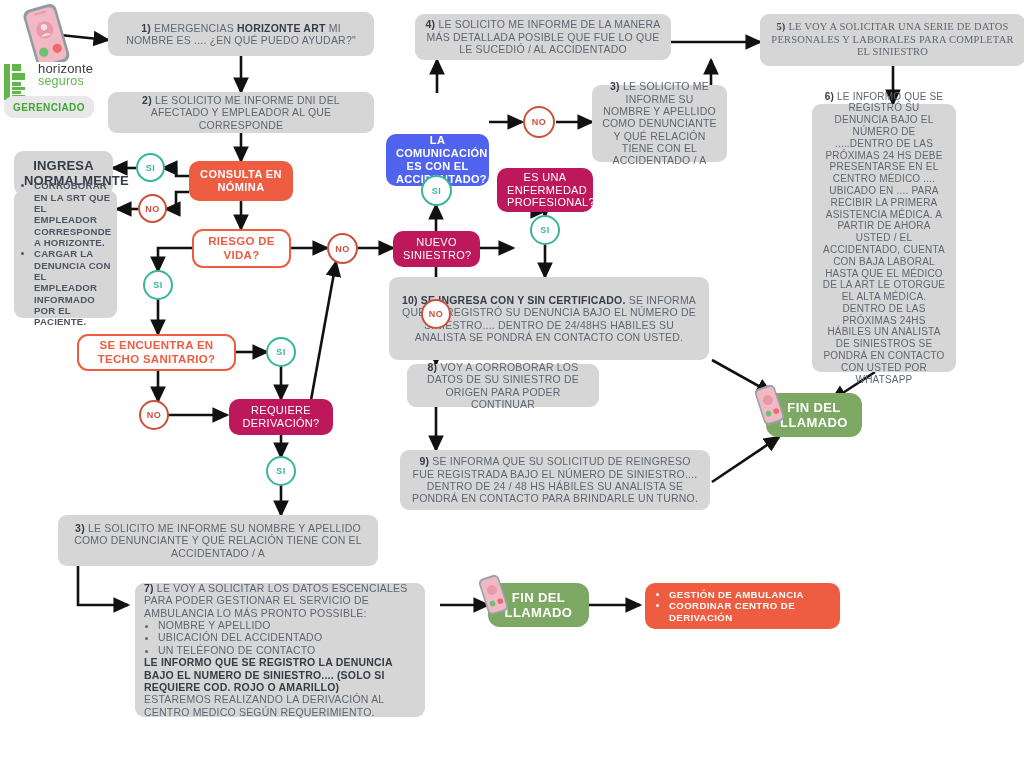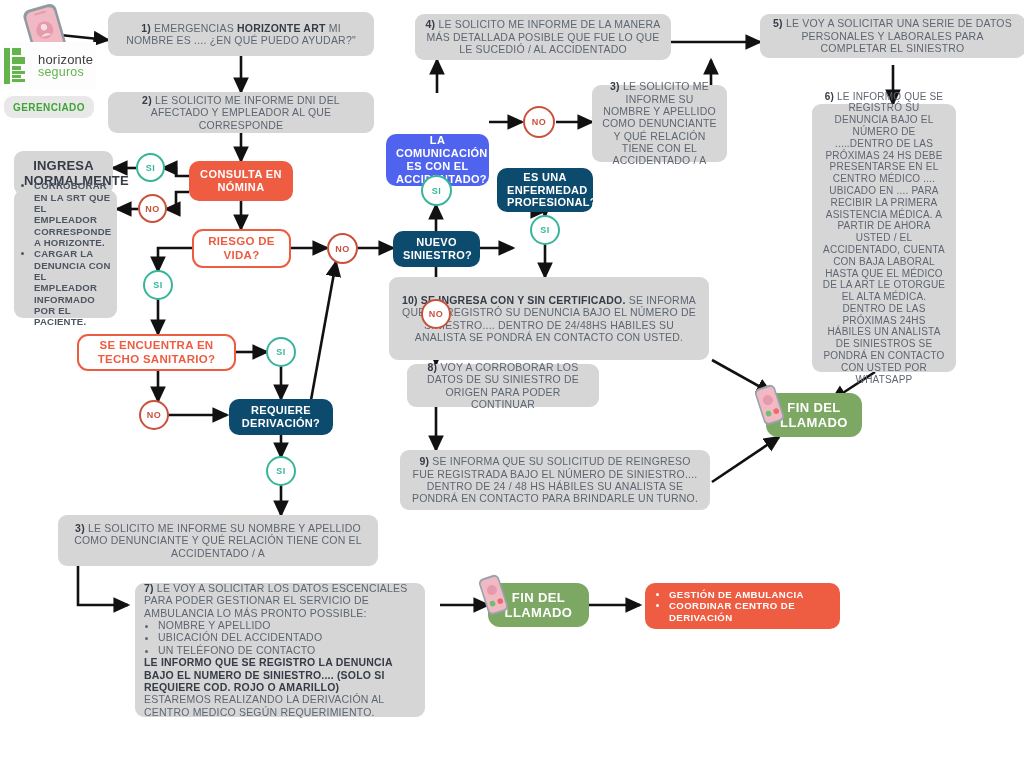--- a/index.html
+++ b/index.html
@@ -51,23 +51,23 @@
     border: 2px solid #ee5c42;
     color: #ee5c42;
     font-weight: bold;
     font-size: 11.5px;
     padding: 8px 10px;
     border-radius: 11px;
     letter-spacing: .3px;
   }
   
   .navy {
-    background: #0c4a6e;
+    background: #be185d;
     color: #ffffff;
-    font-weight: bold;
+    font-weight: normal;
     font-size: 11px;
     padding: 8px 10px;
     border-radius: 10px;
     letter-spacing: .3px;
   }
   
   .blue {
     background: #4f63ef;
     color: #ffffff;
     font-weight: bold;
@@ -110,22 +110,22 @@
   }
   .grey li { margin: 0 0 0 0; }
   .leftalign { text-align: left; }
 
   .orange ul { margin:0; padding-left: 14px; text-align:left; }
   .orange li { margin: 0; }
 
   
   #logo-wrap { position: absolute; left: 2px; top: 2px; width: 104px; height: 120px; }
   #logo-card {
-    position: absolute; left: 0; top: 40px; width: 94px; height: 48px;
-    background: #fdfdfd; display: flex; align-items: center;
+    position: absolute; left: 0; top: 60px; width: 94px; height: 48px;
+    background: #fdfdfd; display: flex; align-items: flex-start;
   }
   #logo-bars { width: 32px; height: 40px; position: relative; margin-left: 2px; }
   #logo-bars i {
     position: absolute; background: #63b54b; display:block;
   }
   #logo-text { margin-left: 2px; line-height: 1; }
   #logo-text .t1 { font-size: 13px; color: #3c3c3c; font-weight: normal; letter-spacing:.2px;}
   #logo-text .t2 { font-size: 12.5px; color: #63b54b; letter-spacing:.2px;}
   #gerenciado {
     position: absolute; left: 2px; top: 94px; width: 90px; height: 22px;
@@ -315,21 +315,21 @@
   </div>
 
   <div class="node grey" style="left:415px;top:14px;width:256px;height:46px;">
     <div><b>4)</b><span> LE SOLICITO ME INFORME DE LA MANERA MÁS DETALLADA POSIBLE QUE FUE LO QUE LE SUCEDIÓ / AL ACCIDENTADO</span></div>
   </div>
 
   <div class="node grey" style="left:592px;top:85px;width:135px;height:77px;">
     <div><b>3)</b><span> LE SOLICITO ME INFORME SU NOMBRE Y APELLIDO COMO DENUNCIANTE Y QUÉ RELACIÓN TIENE CON EL ACCIDENTADO / A</span></div>
   </div>
 
-  <div class="node grey" style="left:760px;top:14px;width:265px;height:44px;">
+  <div class="node grey" style="left:760px;top:14px;width:265px;height:52px;font-family:Liberation Serif, serif;">
     <div><b>5)</b><span> LE VOY A SOLICITAR UNA SERIE DE DATOS PERSONALES Y LABORALES PARA COMPLETAR EL SINIESTRO</span></div>
   </div>
 
   <div class="node grey" style="left:812px;top:104px;width:144px;height:268px;font-size:10px;">
     <div><b>6)</b><span> LE INFORMO QUE SE REGISTRÓ SU DENUNCIA BAJO EL NÚMERO DE .....DENTRO DE LAS PRÓXIMAS 24 HS DEBE PRESENTARSE EN EL CENTRO MÉDICO .... UBICADO EN .... PARA RECIBIR LA PRIMERA ASISTENCIA MÉDICA. A PARTIR DE AHORA USTED / EL ACCIDENTADO, CUENTA CON BAJA LABORAL HASTA QUE EL MÉDICO DE LA ART LE OTORGUE EL ALTA MÉDICA. DENTRO DE LAS PRÓXIMAS 24HS HÁBILES UN ANALISTA DE SINIESTROS SE PONDRÁ EN CONTACTO CON USTED POR WHATSAPP</span></div>
   </div>
 
   <div class="node grey" style="left:389px;top:277px;width:320px;height:83px;">
     <div><b>10) SE INGRESA CON Y SIN CERTIFICADO.</b><span> SE INFORMA QUE SE REGISTRÓ SU DENUNCIA BAJO EL NÚMERO DE SINIESTRO.... DENTRO DE 24/48HS HABILES SU ANALISTA SE PONDRÁ EN CONTACTO CON USTED.</span></div>
   </div>

